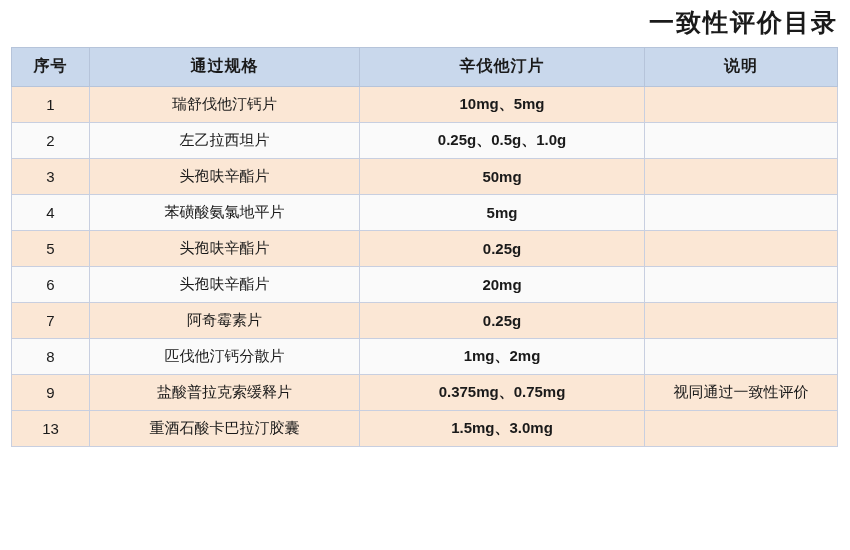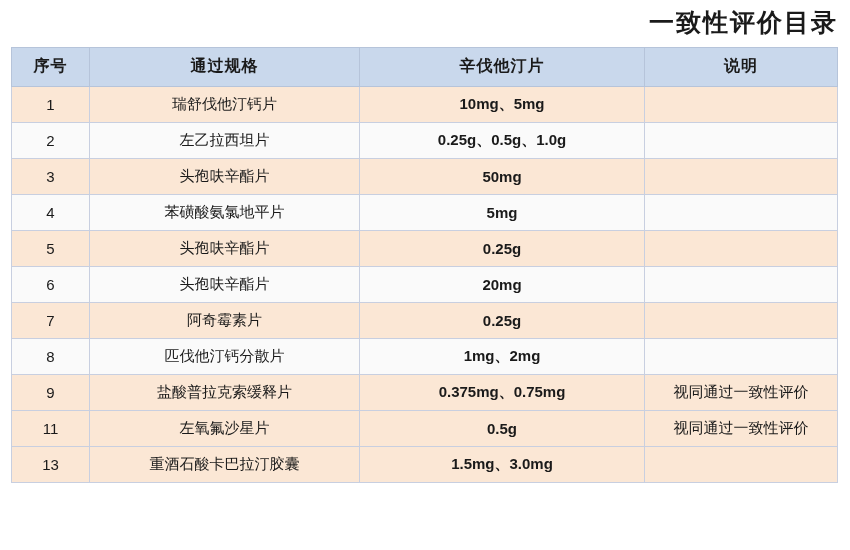--- a/index.html
+++ b/index.html
@@ -138,26 +138,20 @@
         <td class="cell-spec">1mg、2mg</td>
         <td class="cell-note"></td>
       </tr>
       <tr class="odd">
         <td class="cell-no">9</td>
         <td class="cell-name">盐酸普拉克索缓释片</td>
         <td class="cell-spec">0.375mg、0.75mg</td>
         <td class="cell-note">视同通过一致性评价</td>
       </tr>
       <tr class="odd">
-        <td class="cell-no">11</td>
-        <td class="cell-name">左氧氟沙星片</td>
-        <td class="cell-spec">0.5g</td>
-        <td class="cell-note">视同通过一致性评价</td>
-      </tr>
-      <tr class="odd">
         <td class="cell-no">13</td>
         <td class="cell-name">重酒石酸卡巴拉汀胶囊</td>
         <td class="cell-spec">1.5mg、3.0mg</td>
         <td class="cell-note"></td>
       </tr>
     </tbody>
   </table>
 </div>
 
 </body></html>

